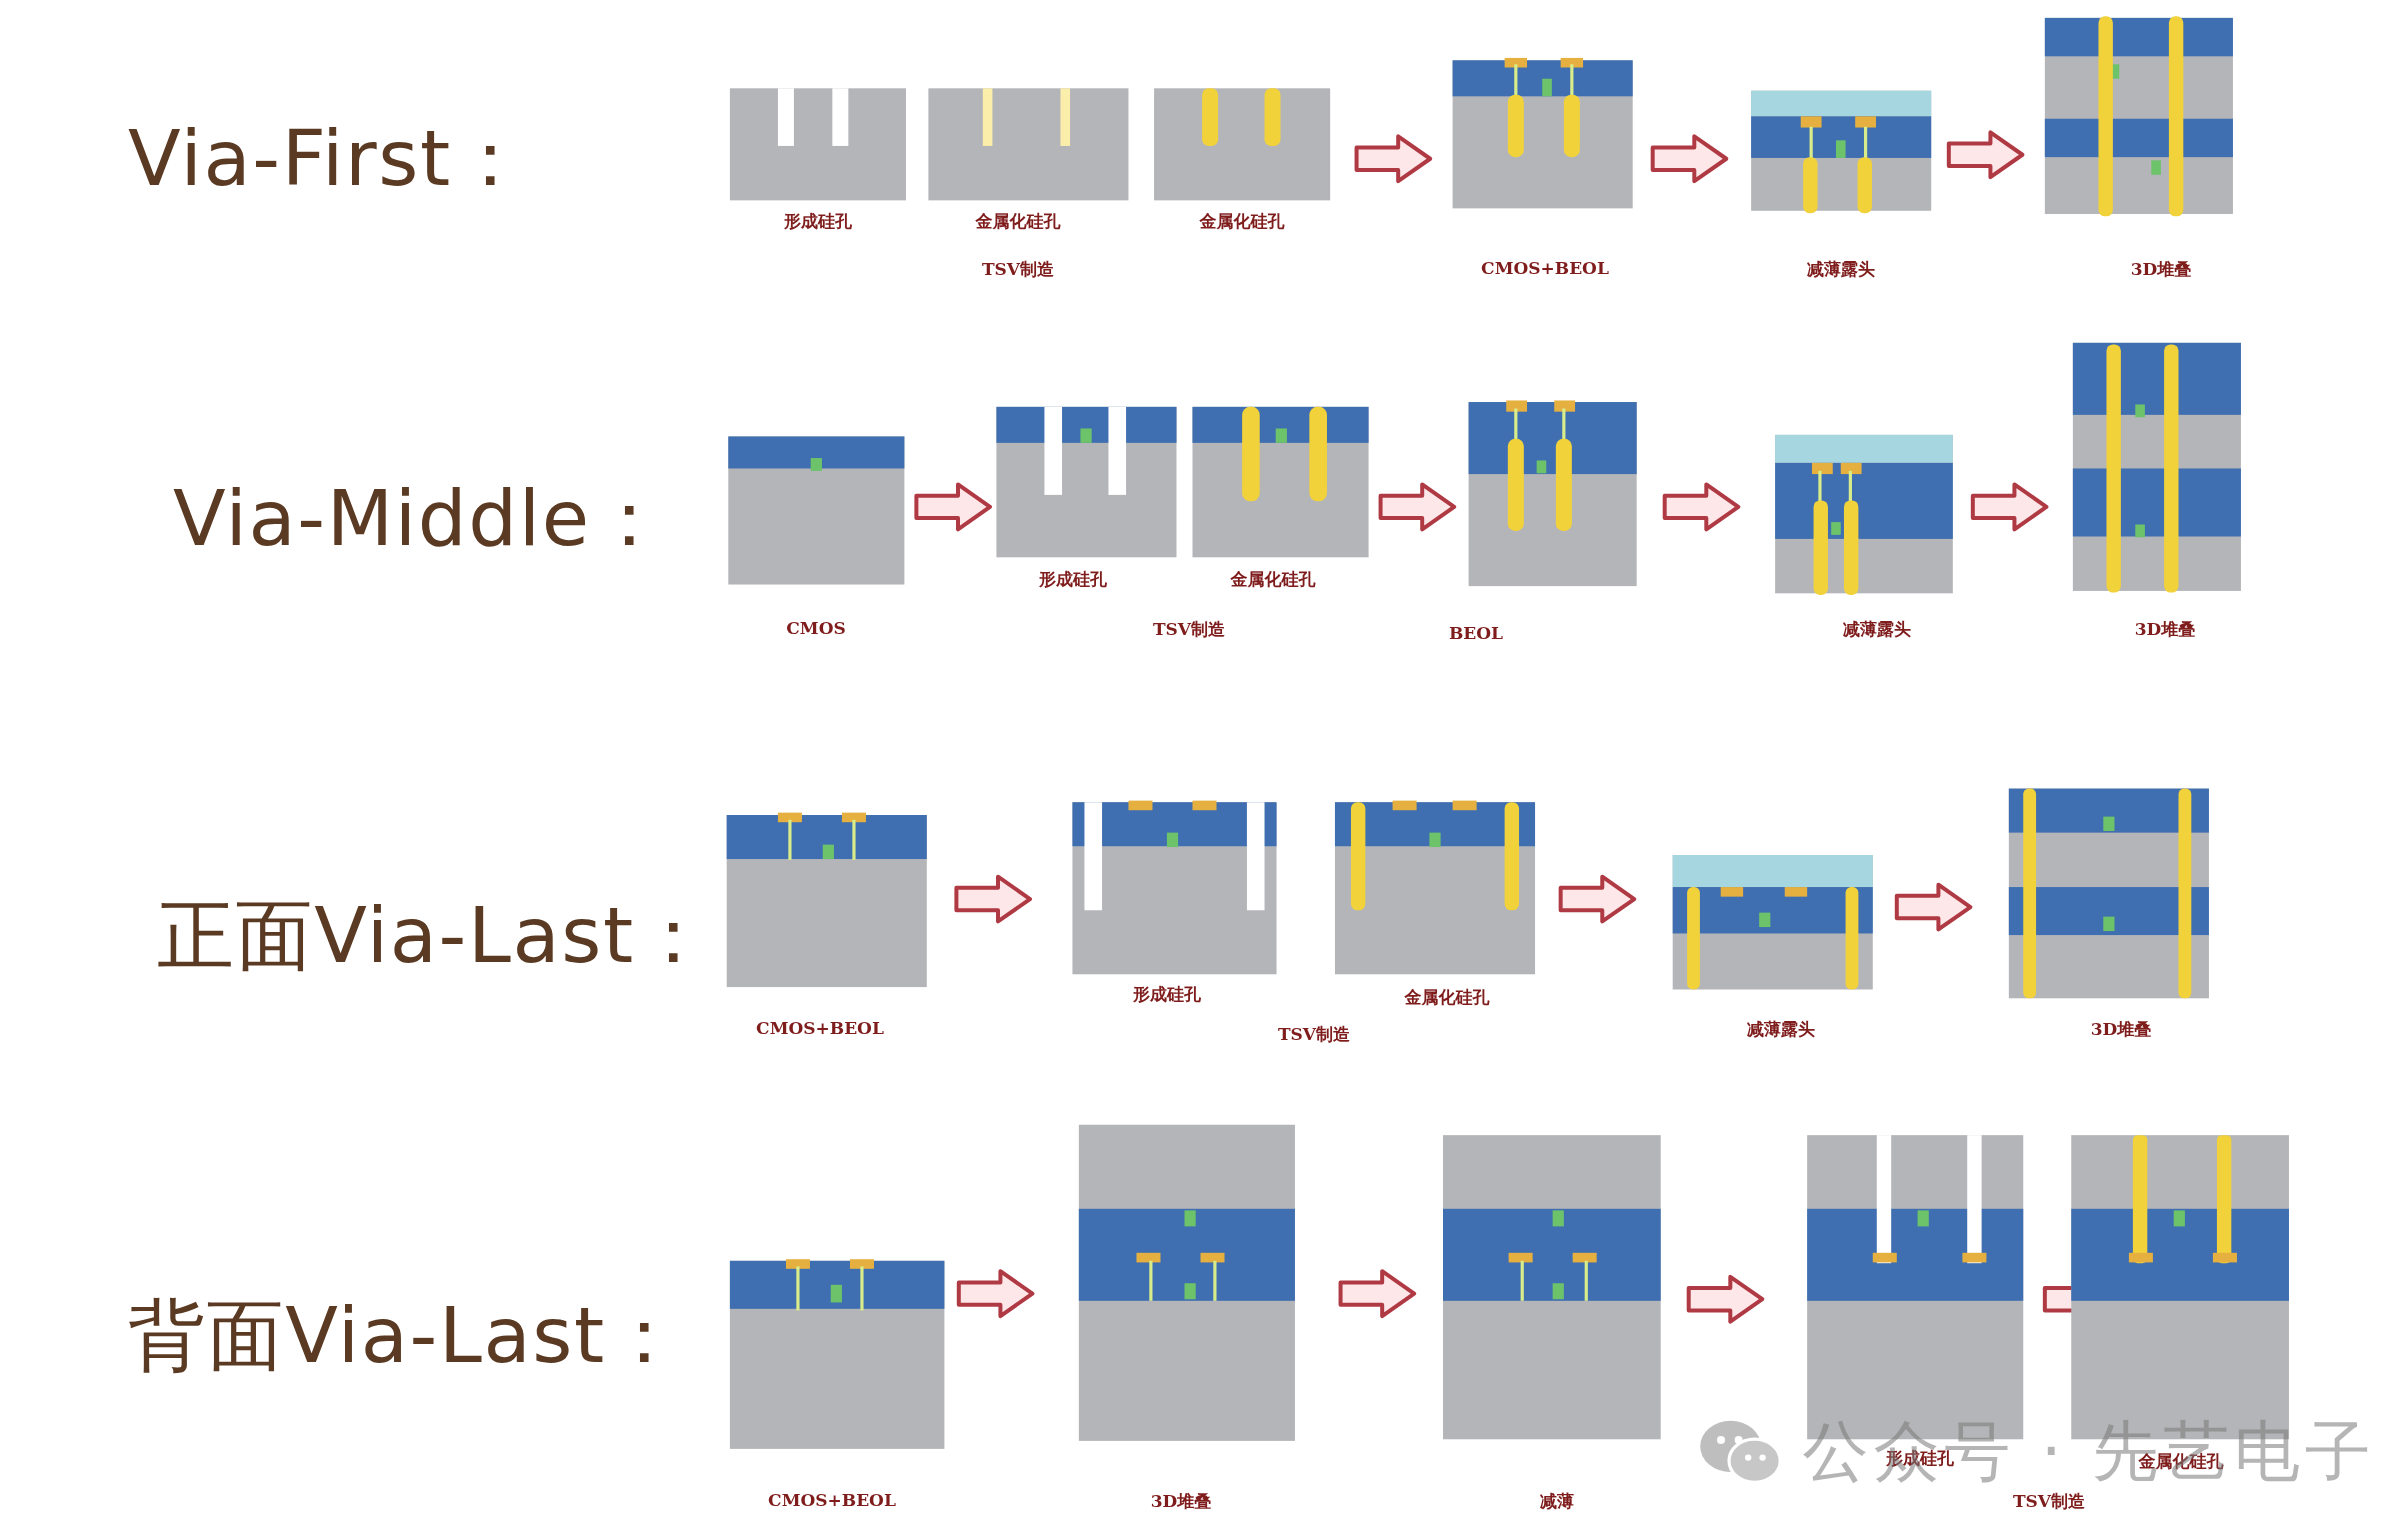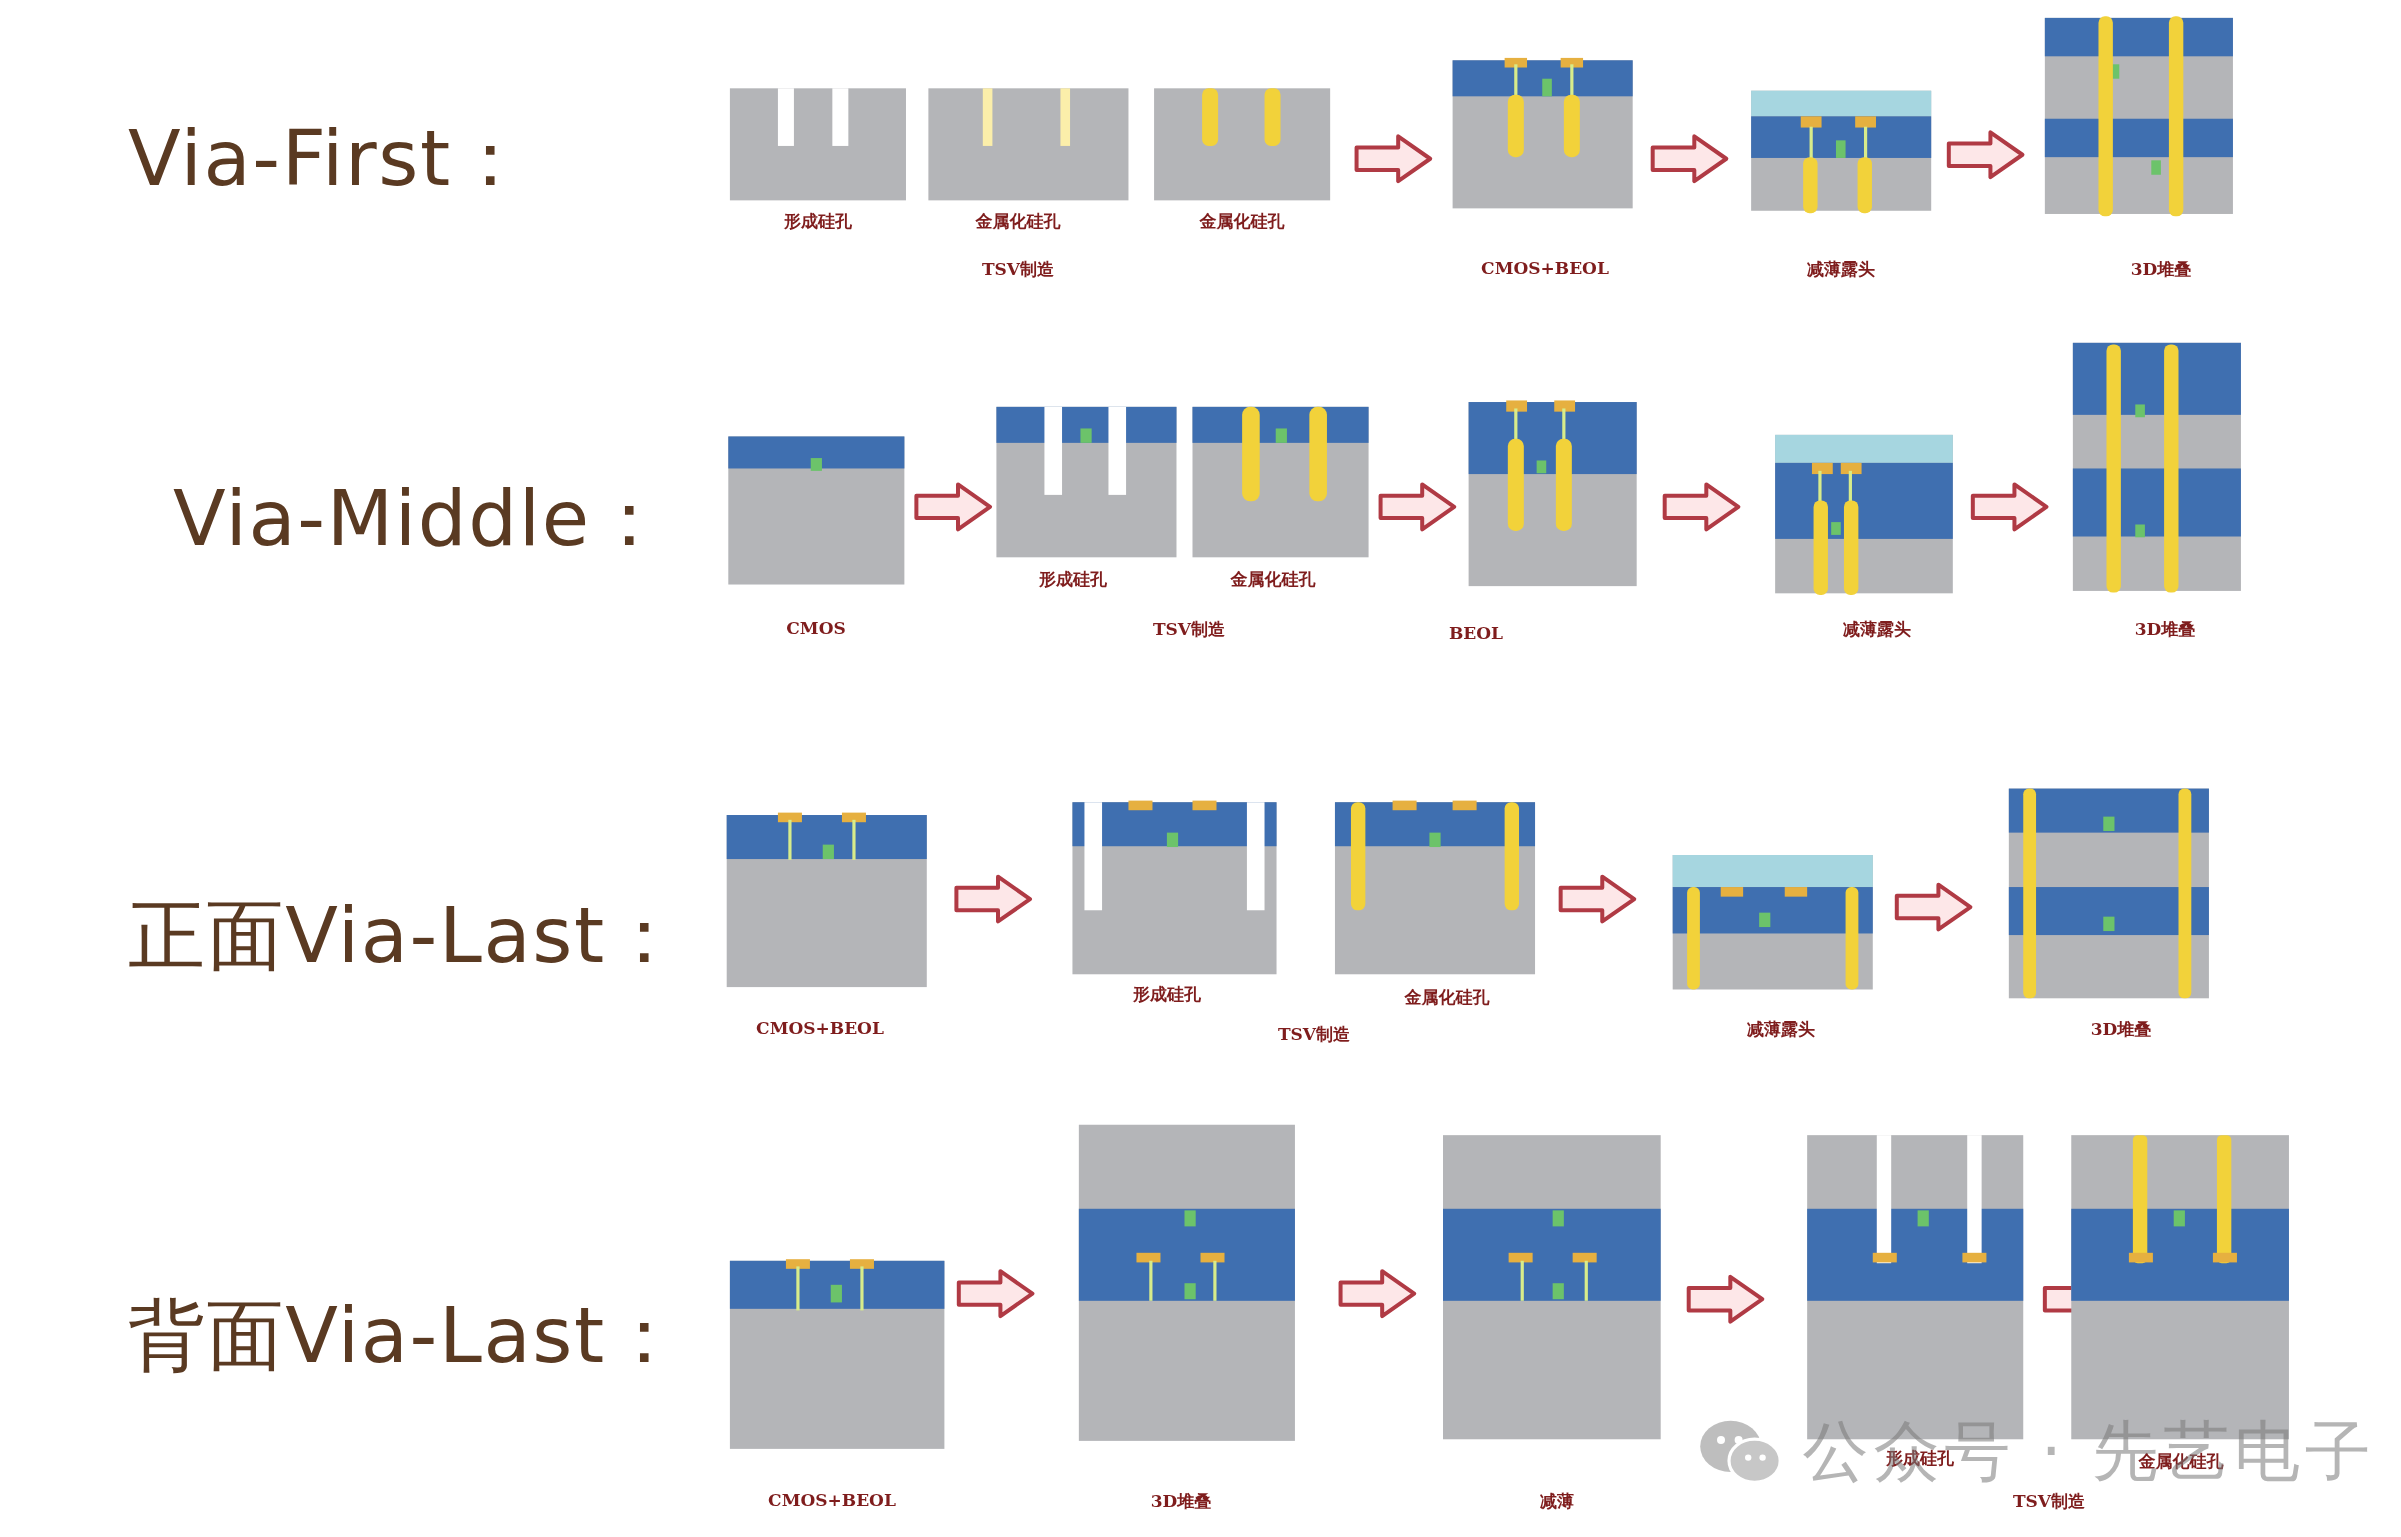--- a/index.html
+++ b/index.html
@@ -20,21 +20,21 @@
     position: absolute; left: 1697px; top: 1407px; display: flex; align-items: center; gap: 17.6px;
     opacity: 0.55;
   }
   .watermark .wm-text { font-family: "DejaVu Sans", sans-serif; font-size: 66px; color: #7a7a7a; letter-spacing: 4.8px; }
 </style>
 </head>
 <body>
 
 <div class="row-title" style="top:108px;">Via-First：</div>
 <div class="row-title" style="top:468px;margin-left:45px;">Via-Middle：</div>
-<div class="row-title" style="top:885px;">正面Via-Last：</div>
+<div class="row-title" style="top:885px;margin-left:29px;">正面Via-Last：</div>
 <div class="row-title" style="top:1285px;">背面Via-Last：</div>
 
 <svg class="diagram" viewBox="0 0 3000 1921" xmlns="http://www.w3.org/2000/svg">
   <defs>
     <g id="arrow">
       <path d="M0,14 H52 V0 L92,28 L52,56 V42 H0 Z" fill="#fde7e8" stroke="#b03a44" stroke-width="5" stroke-linejoin="round"></path>
     </g>
   </defs>
 
   <g>

